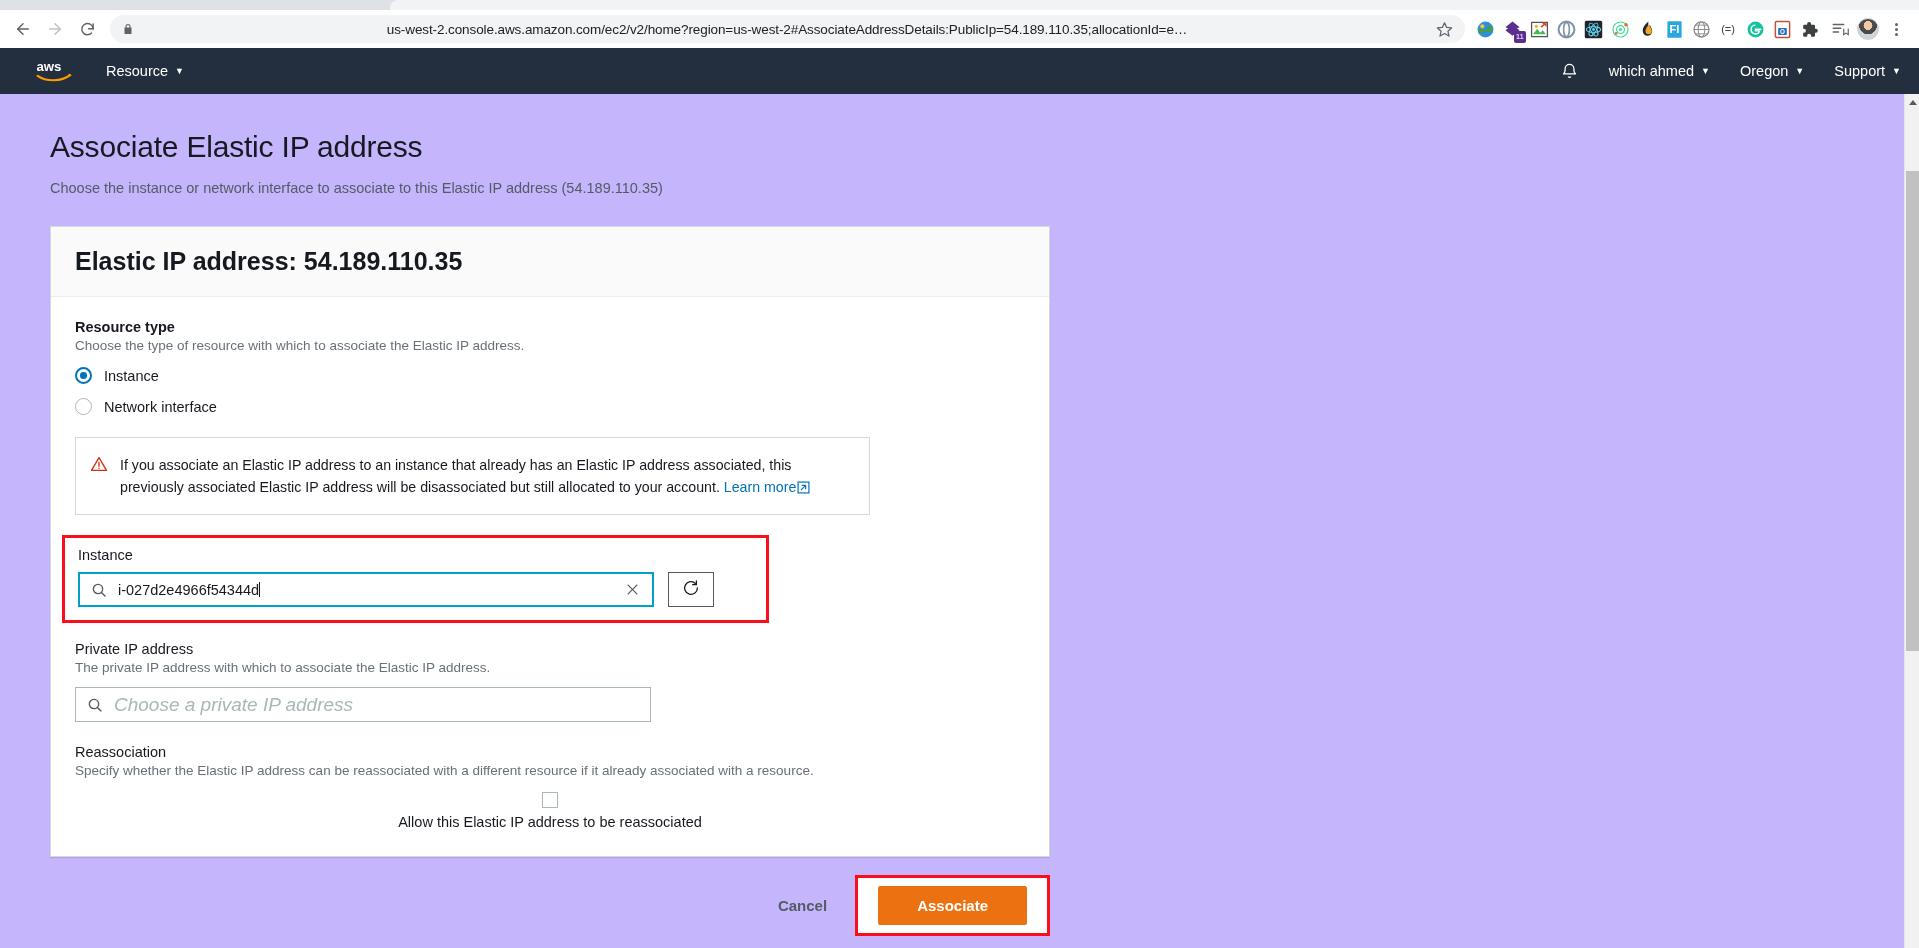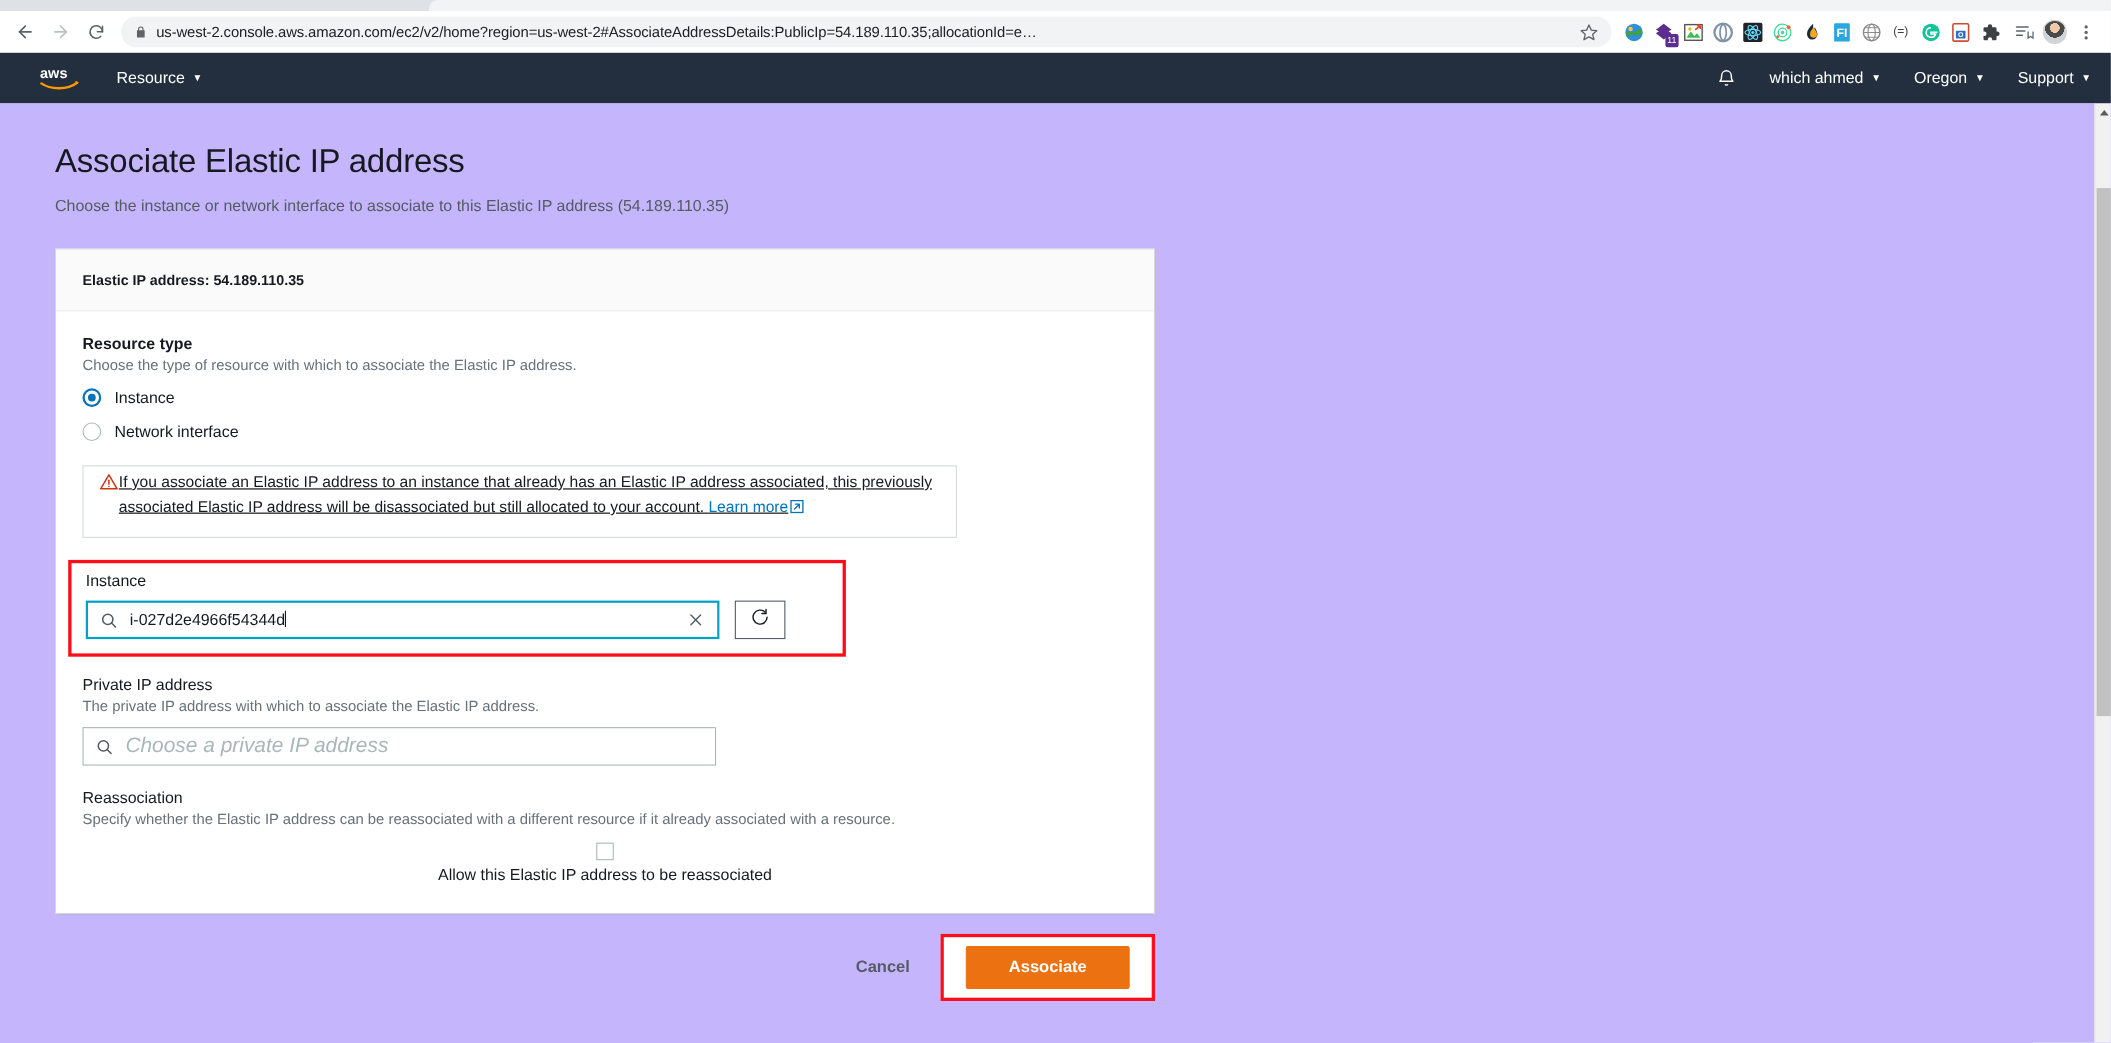--- a/index.html
+++ b/index.html
@@ -19,20 +19,21 @@
   #browser-tabstrip .tab-ghost {
     position: absolute; left: 390px; top: 0; width: 1529px; height: 10px;
     background: #f1f3f4; border-top-left-radius: 8px;
   }
   #browser-toolbar {
     height: 38px; width: 100%;
     background: #fff;
     display: flex; align-items: center;
     padding: 4px 8px;
     gap: 2px;
+    text-align: center;
   }
   .nav-btn {
     width: 30px; height: 30px;
     display: flex; align-items: center; justify-content: center;
     border-radius: 50%;
     color: #5f6368;
     flex: 0 0 auto;
   }
   .nav-btn svg { display: block; }
   .nav-btn.disabled { color: #bdc1c6; }
@@ -134,21 +135,21 @@
     margin-top: 30px;
     width: 1000px;
     background: #fff;
     border: 1px solid #d5dbdb;
     box-shadow: 0 1px 1px rgba(0,0,0,0.10);
   }
   #card-header {
     padding: 20px 24px;
     background: #fafafa;
     border-bottom: 1px solid #eaeded;
-    font-size: 13px;
+    font-size: 25px;
     font-weight: bold;
     color: #16191f;
   }
   #card-body { padding: 22px 24px 26px 24px; }
 
   .field-label {
     font-size: 14.5px;
     font-weight: bold;
     color: #16191f;
   }
@@ -175,24 +176,24 @@
     left: 3.2px; top: 3.2px; width: 6.6px; height: 6.6px;
     border-radius: 50%; background: #0073bb;
   }
   .radio-label { font-size: 14.5px; color: #16191f; }
 
   
   #warn-alert {
     margin-top: 22px;
     border: 1px solid #d5dbdb;
     background: #fff;
-    padding: 4px 16px 14px 14px;
+    padding: 16px 16px 14px 14px;
     display: flex;
+    gap: 12px;
     width: 795px;
-    text-decoration: underline;
   }
   #warn-icon { flex: 0 0 auto; margin-top: 1px; }
   #warn-text {
     font-size: 14.2px; color: #16191f; line-height: 1.55;
   }
   #warn-text a { color: #0073bb; text-decoration: none; }
   .ext-link-glyph {
     display: inline-block; vertical-align: -2px; margin-left: 1px;
   }
 

